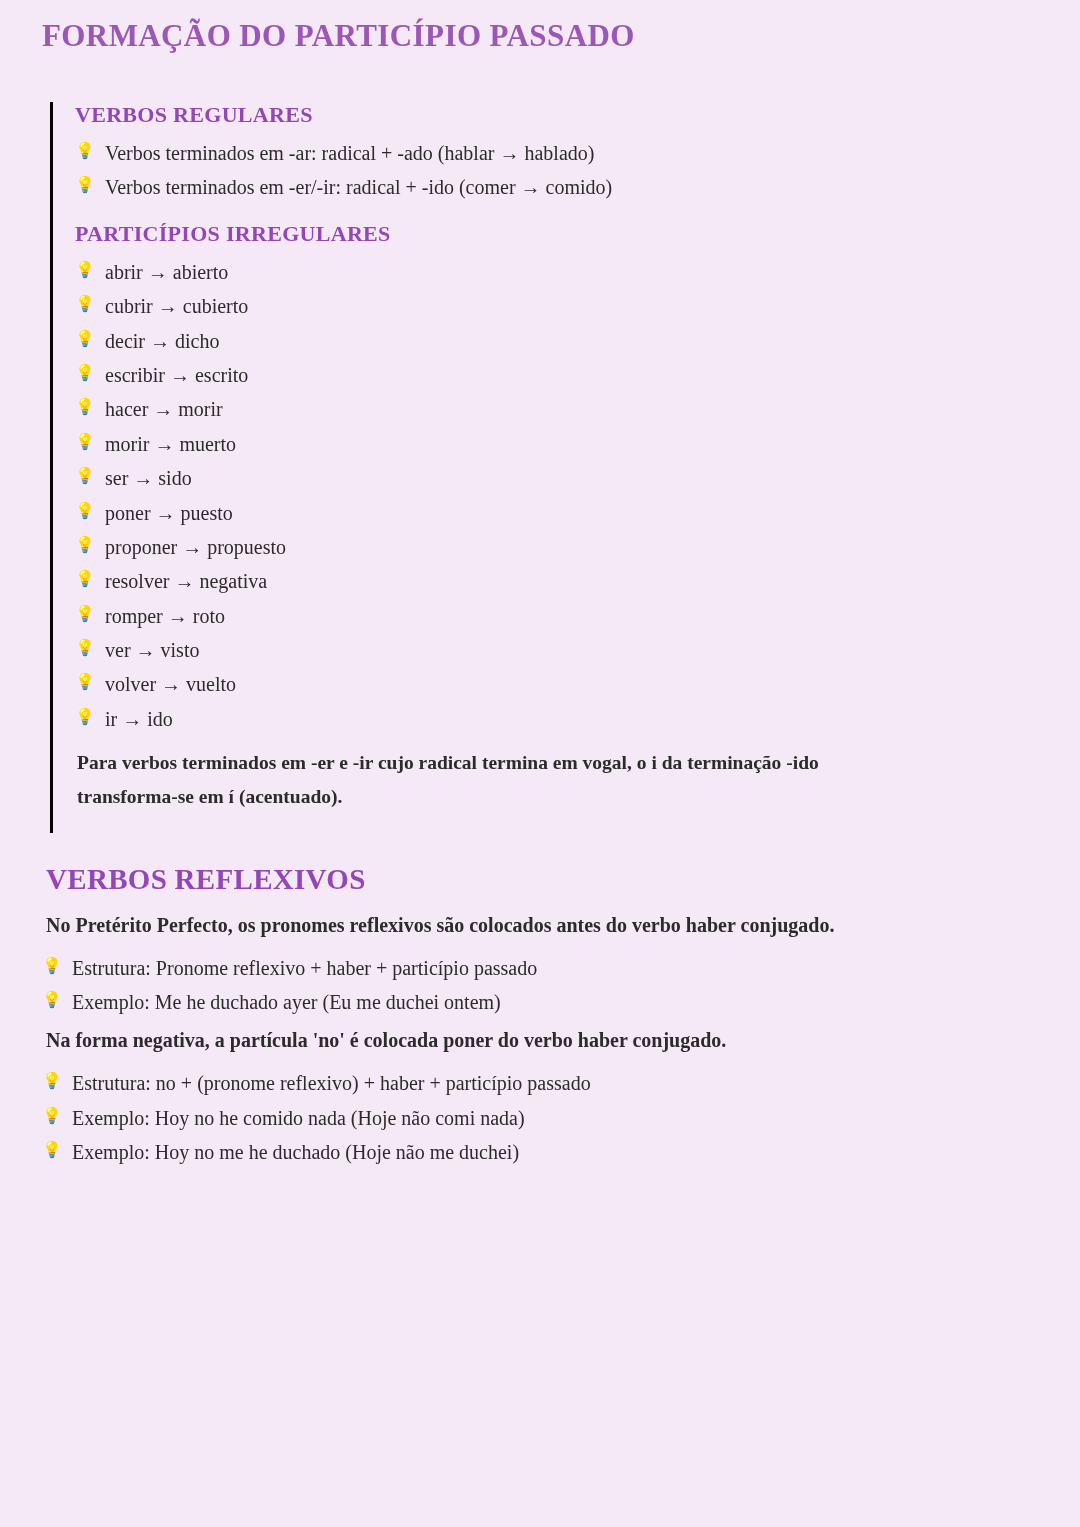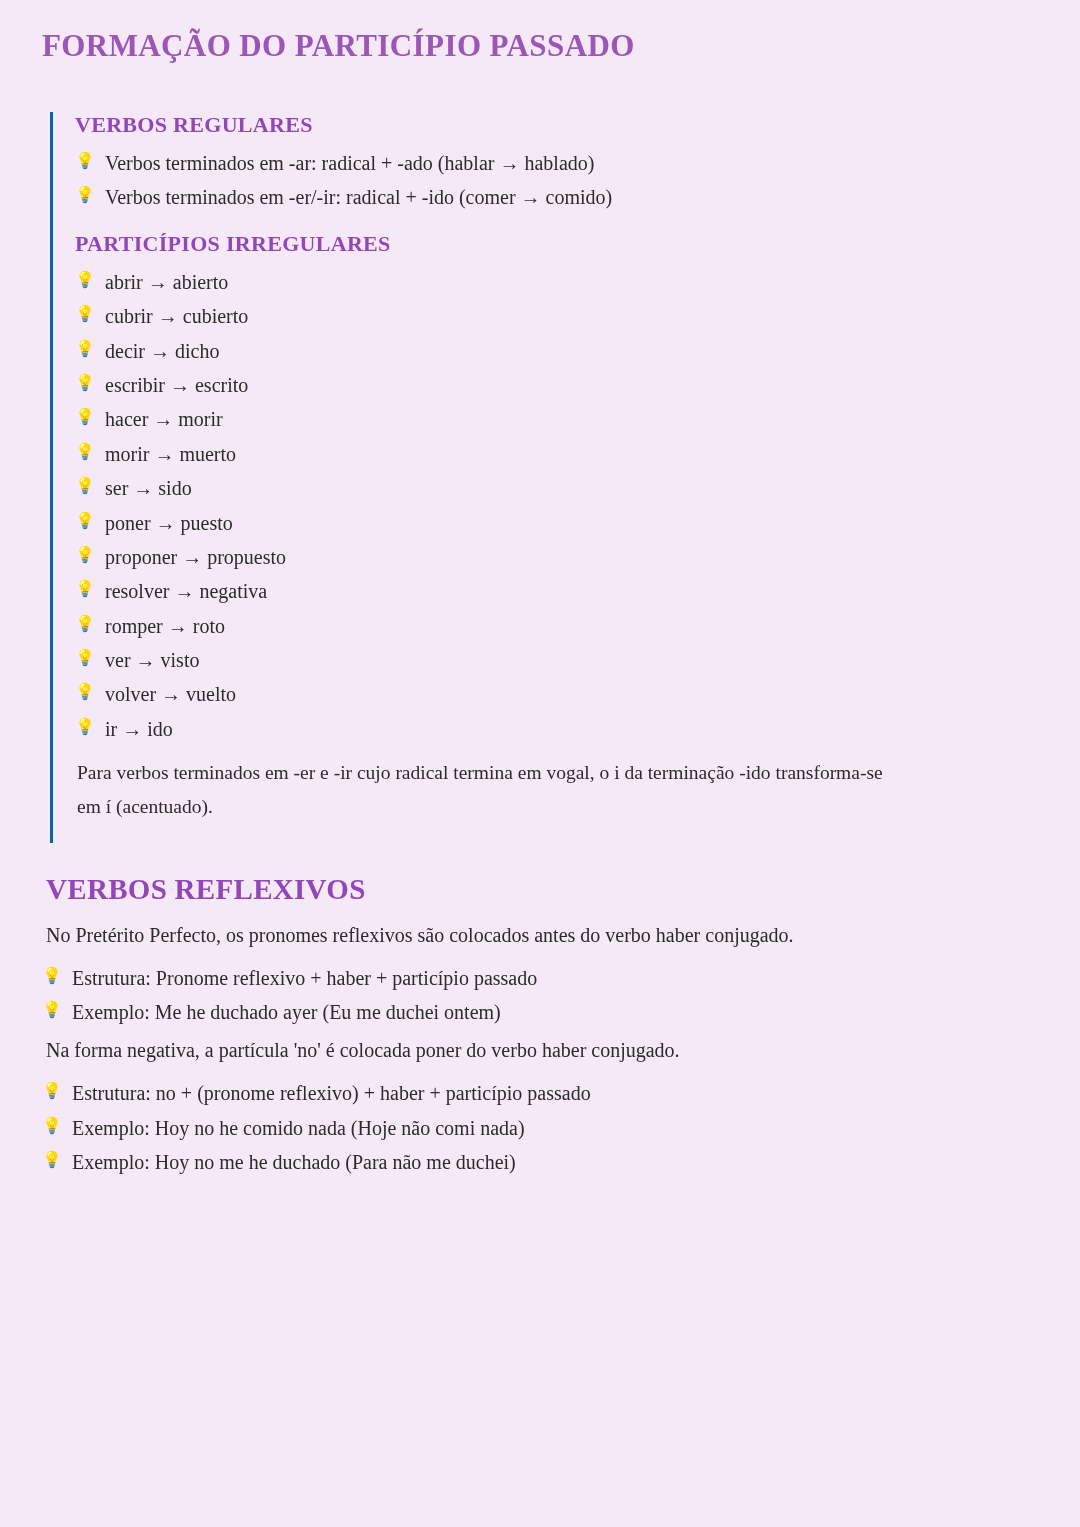--- a/index.html
+++ b/index.html
@@ -11,35 +11,35 @@
     width: 1080px;
     min-height: 1527px;
     font-family: "Liberation Serif", serif;
     color: #2b2b2b;
     -webkit-font-smoothing: antialiased;
   }
   .page {
     width: 949px;
     min-height: 1527px;
     box-sizing: border-box;
-    padding: 20px 42px 40px 42px;
+    padding: 10px 42px 40px 42px;
     background: #f6e9f7;
   }
 
   h1.doc-title {
     font-family: "Liberation Serif", serif;
     font-size: 31px;
     font-weight: bold;
     color: #9b57b6;
     letter-spacing: 0.4px;
     margin: 8px 0 16px 0;
   }
 
   .bar-block {
-    border-left: 3px solid #0369a1;
+    border-left: 3px solid #000000;
     padding-left: 22px;
     margin-left: 8px;
     margin-top: 48px;
   }
 
   h2.sec-title {
     font-family: "Liberation Serif", serif;
     font-size: 22px;
     font-weight: bold;
     color: #9246b8;
@@ -79,20 +79,21 @@
   }
   ul.bullets li .txt {
     flex: 1 1 auto;
   }
 
   .para {
     font-size: 20px;
     line-height: 1.55;
     margin: 6px 0 10px 4px;
     color: #2b2b2b;
+    font-weight: bold;
   }
   .special-para {
     font-size: 19.5px;
     line-height: 1.75;
     margin: 10px 0 0 2px;
     max-width: 930px;
   }
   .special-para .ex {
     display: block;
     margin-top: 2px;
@@ -205,17 +206,17 @@
     <li>
       <span class="bulb">💡</span>
       <span class="txt">Estrutura: no + (pronome reflexivo) + haber + particípio passado</span>
     </li>
     <li>
       <span class="bulb">💡</span>
       <span class="txt">Exemplo: Hoy no he comido nada (Hoje não comi nada)</span>
     </li>
     <li>
       <span class="bulb">💡</span>
-      <span class="txt">Exemplo: Hoy no me he duchado (Para não me duchei)</span>
+      <span class="txt">Exemplo: Hoy no me he duchado (Hoje não me duchei)</span>
     </li>
   </ul>
 
 </div>
 
 </body></html>

